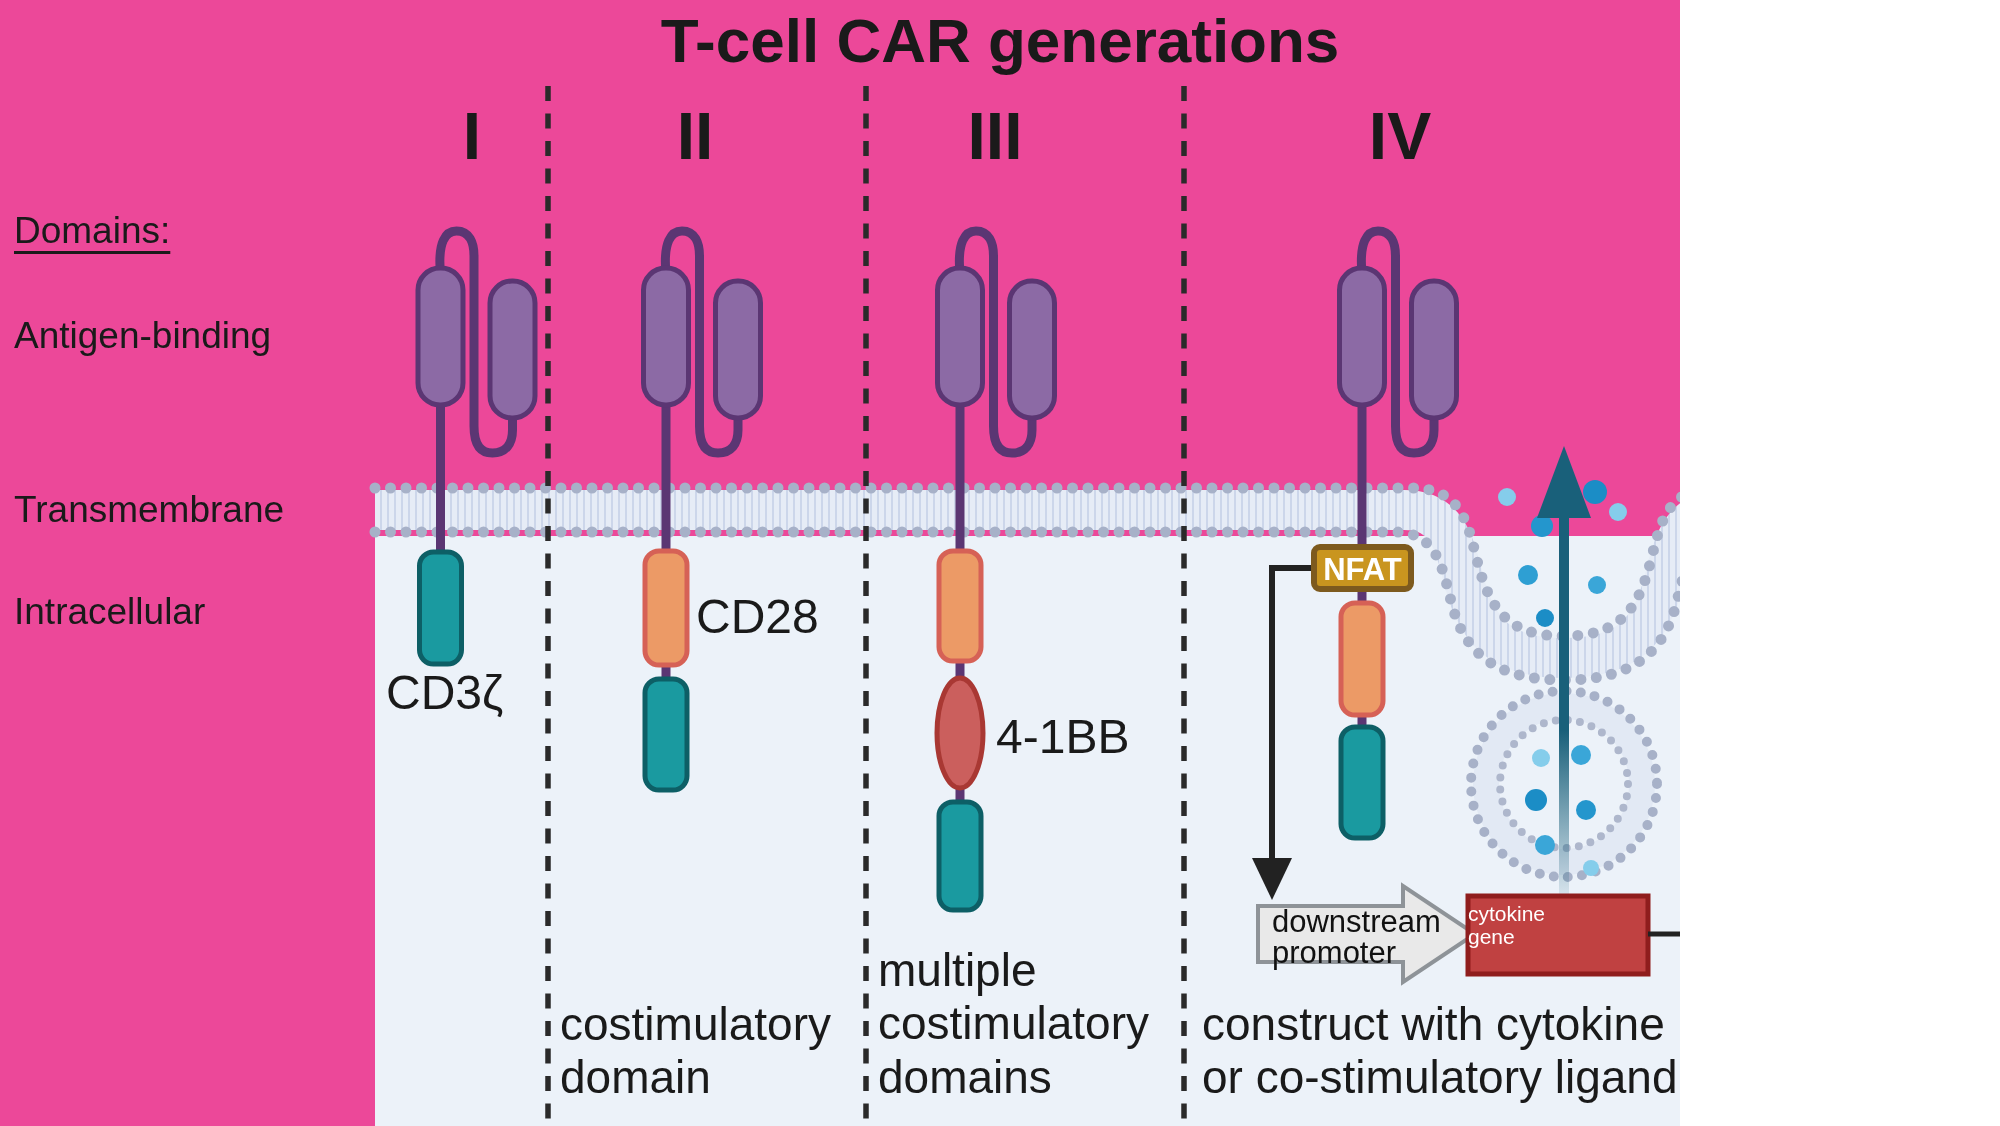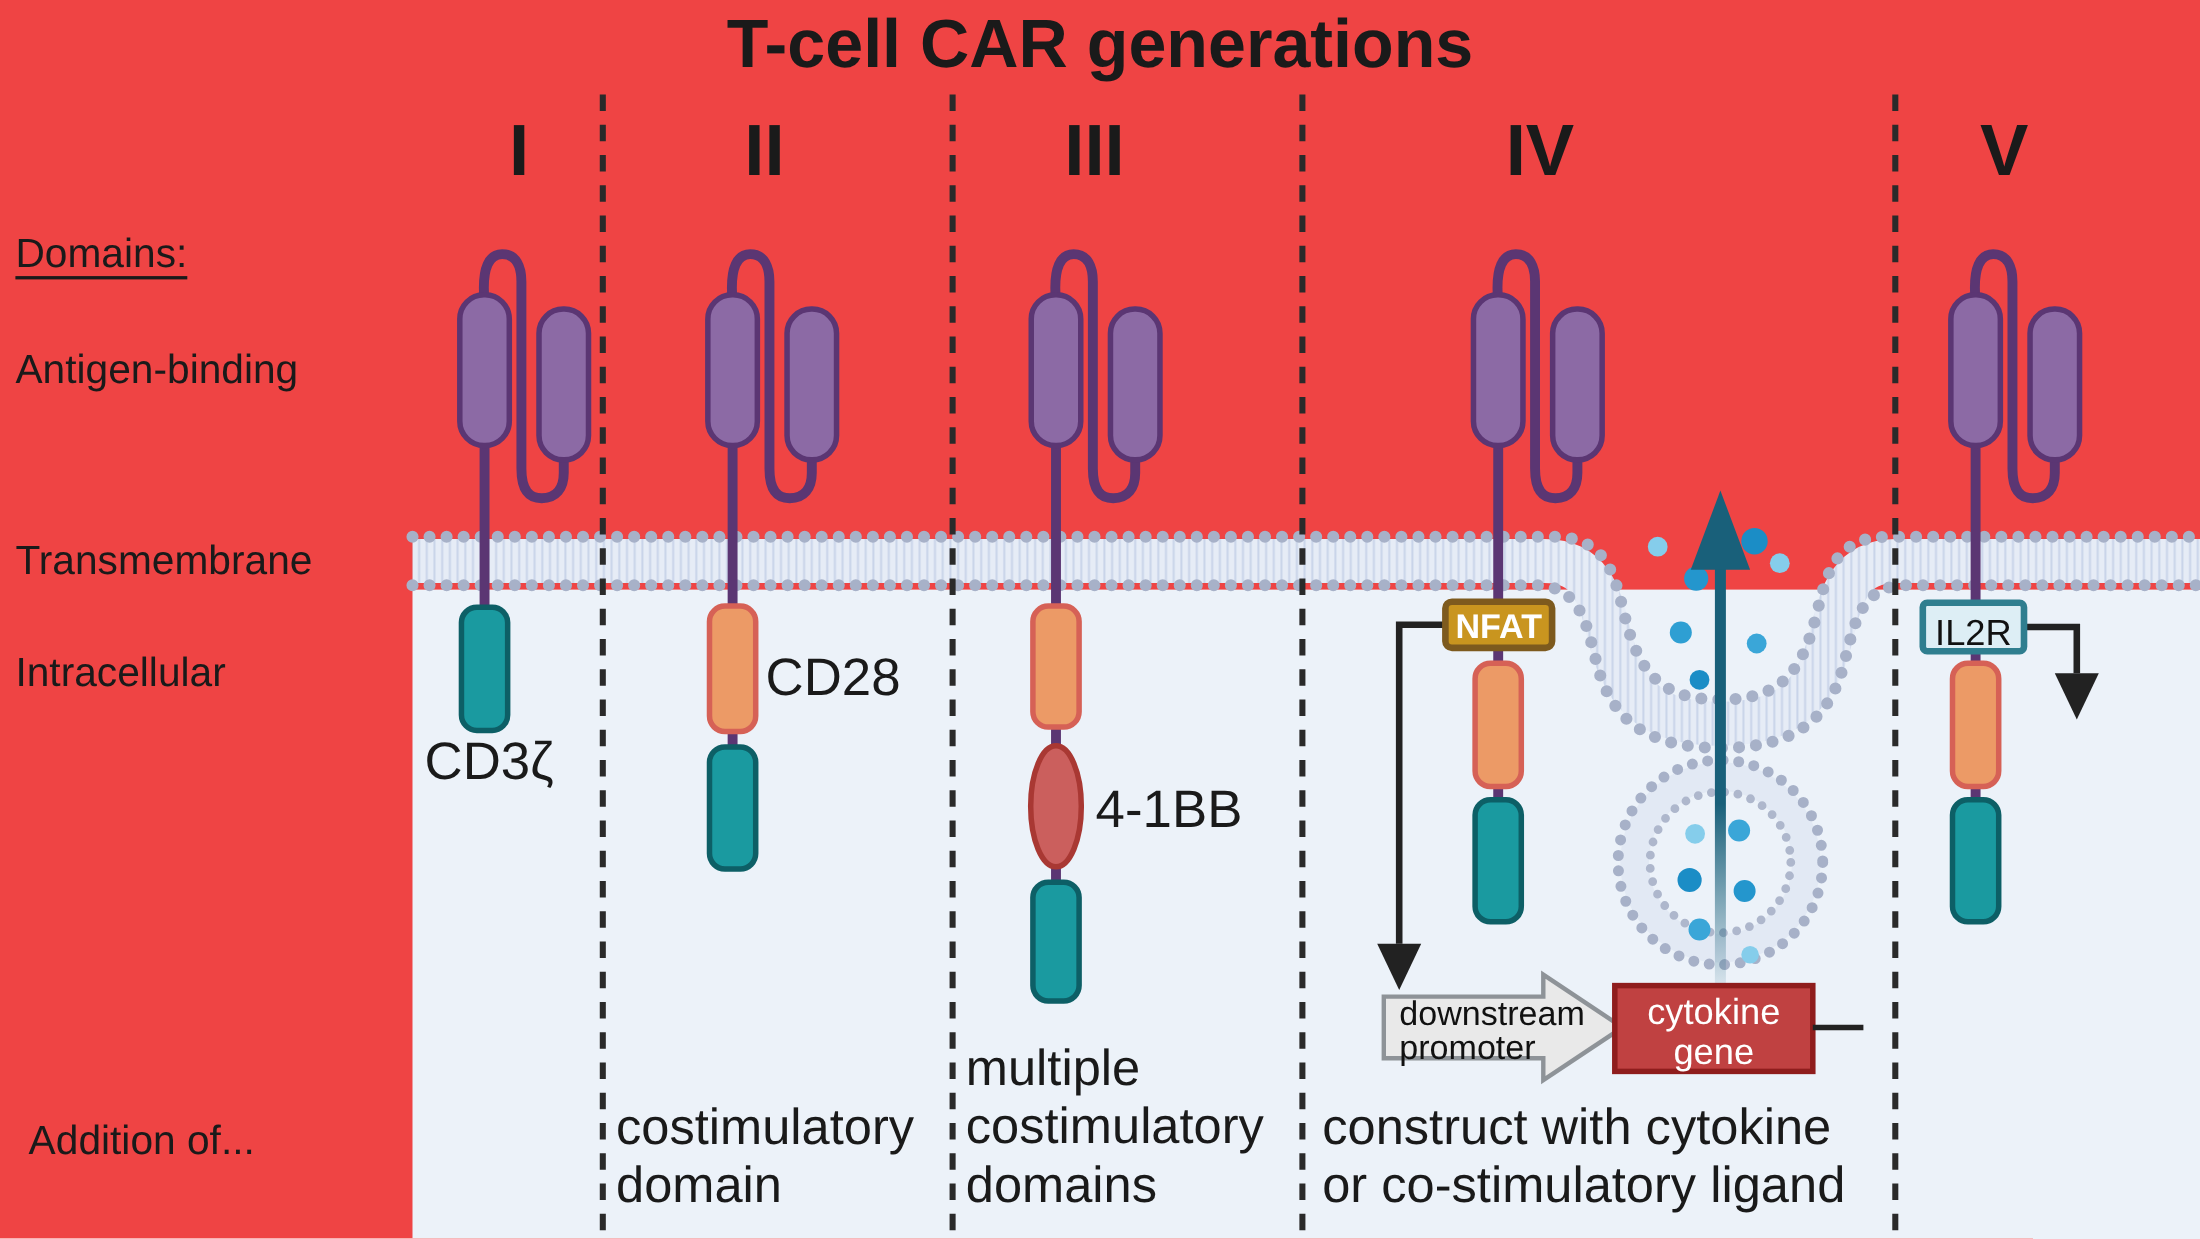--- a/index.html
+++ b/index.html
@@ -1,27 +1,27 @@
 <!DOCTYPE html>
 <html><head>
 <meta charset="utf-8">
 <style>
   html,body{margin:0;padding:0;background:#fff;}
-  .stage{position:relative;width:2000px;height:1126px;background:#ef4444;overflow:hidden;
+  .stage{position:relative;width:1680px;height:1126px;background:#ec4899;overflow:hidden;
          font-family:"Liberation Sans",sans-serif;color:#1a1a1a;}
   .abs{position:absolute;}
   .txt{white-space:pre;line-height:1.12;}
   .title{font-size:62px;font-weight:600;text-align:center;}
   .numeral{font-size:66px;font-weight:700;text-align:center;}
   .side{font-size:37px;}
   .cap{font-size:46px;line-height:1.16;}
   .domtag{font-size:48px;}
   .boxlbl{font-weight:700;font-size:31px;color:#fff;text-align:center;}
   .il2rlbl{font-size:33px;color:#111;text-align:center;font-weight:400;}
-  .genelbl{font-size:33px;color:#fff;text-align:center;line-height:1.1;}
+  .genelbl{font-size:21px;color:#fff;line-height:1.1;}
   .promlbl{font-size:31px;color:#111;line-height:1.0;}
   .underline{text-decoration:underline;text-underline-offset:8px;text-decoration-thickness:3px;}
   svg{display:block;}
 </style>
 </head>
 <body>
 
 <div class="stage">
 
   <div class="abs" style="left:375px;top:536px;width:1625px;height:590px;background:#ecf2f9;"></div>
@@ -139,21 +139,20 @@
   <div class="abs numeral txt" style="left:412px;top:100px;width:120px;">I</div>
   <div class="abs numeral txt" style="left:635px;top:100px;width:120px;">II</div>
   <div class="abs numeral txt" style="left:935px;top:100px;width:120px;">III</div>
   <div class="abs numeral txt" style="left:1340px;top:100px;width:120px;">IV</div>
   <div class="abs numeral txt" style="left:1762px;top:100px;width:120px;">V</div>
 
   <div class="abs side underline txt" style="left:14px;top:210px;">Domains:</div>
   <div class="abs side txt" style="left:14px;top:315px;">Antigen-binding</div>
   <div class="abs side txt" style="left:14px;top:489px;">Transmembrane</div>
   <div class="abs side txt" style="left:14px;top:591px;">Intracellular</div>
-  <div class="abs side txt" style="left:26px;top:1016px;">Addition of...</div>
 
   <div class="abs domtag txt" style="left:386px;top:666px;">CD3ζ</div>
   <div class="abs domtag txt" style="left:696px;top:590px;">CD28</div>
   <div class="abs domtag txt" style="left:996px;top:710px;">4-1BB</div>
 
   <div class="abs boxlbl" style="left:1314px;top:552px;width:97px;">NFAT</div>
   <div class="abs il2rlbl" style="left:1748px;top:556px;width:92px;">IL2R</div>
 
   <div class="abs promlbl" style="left:1272px;top:906px;">
     <div>downstream</div>

